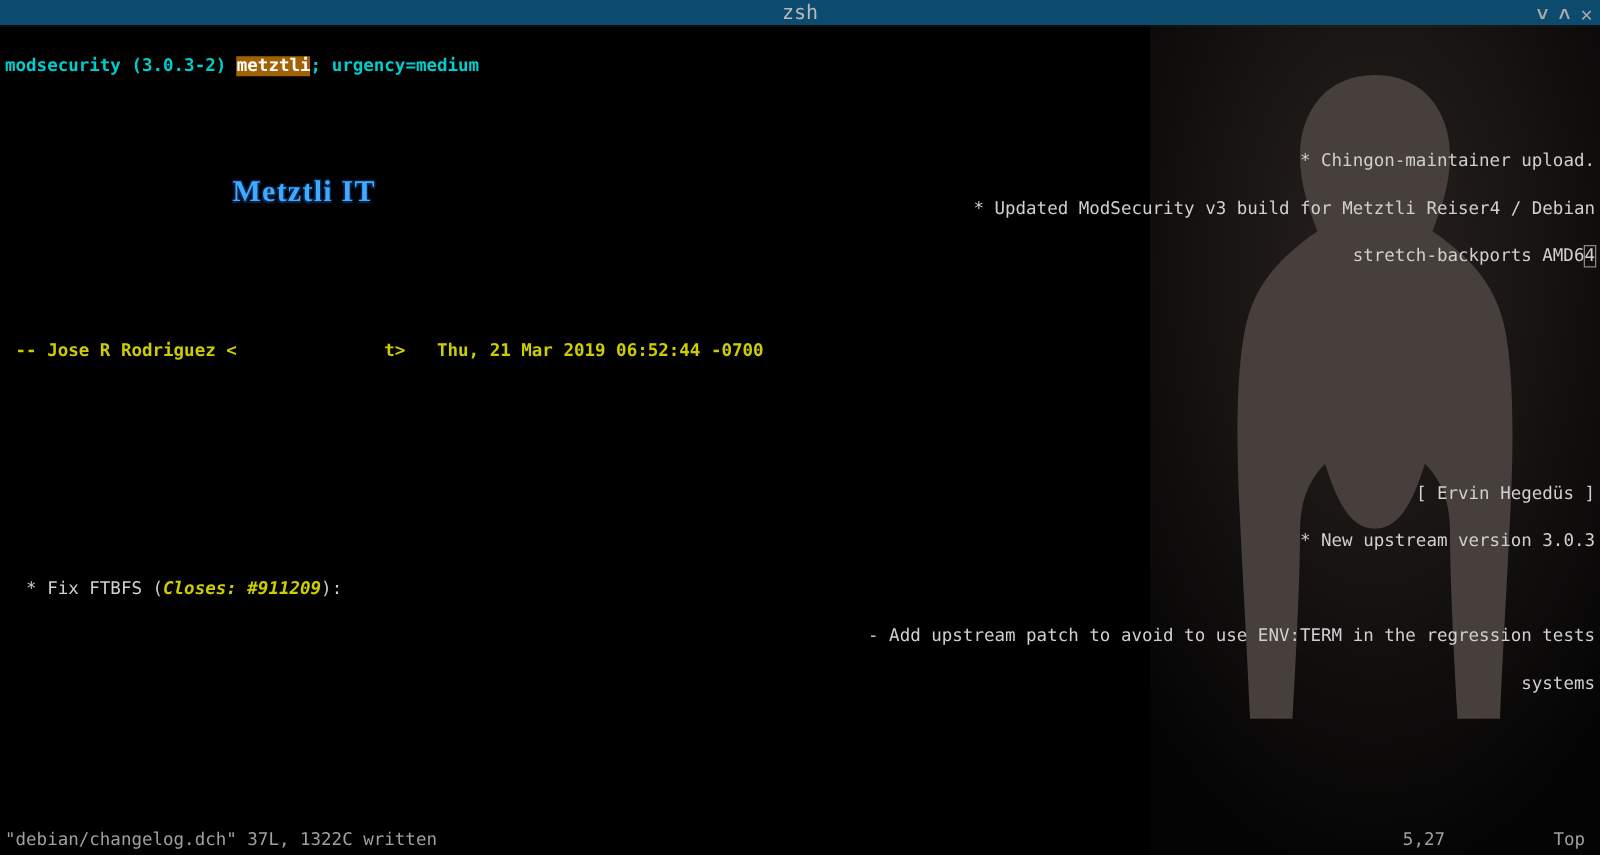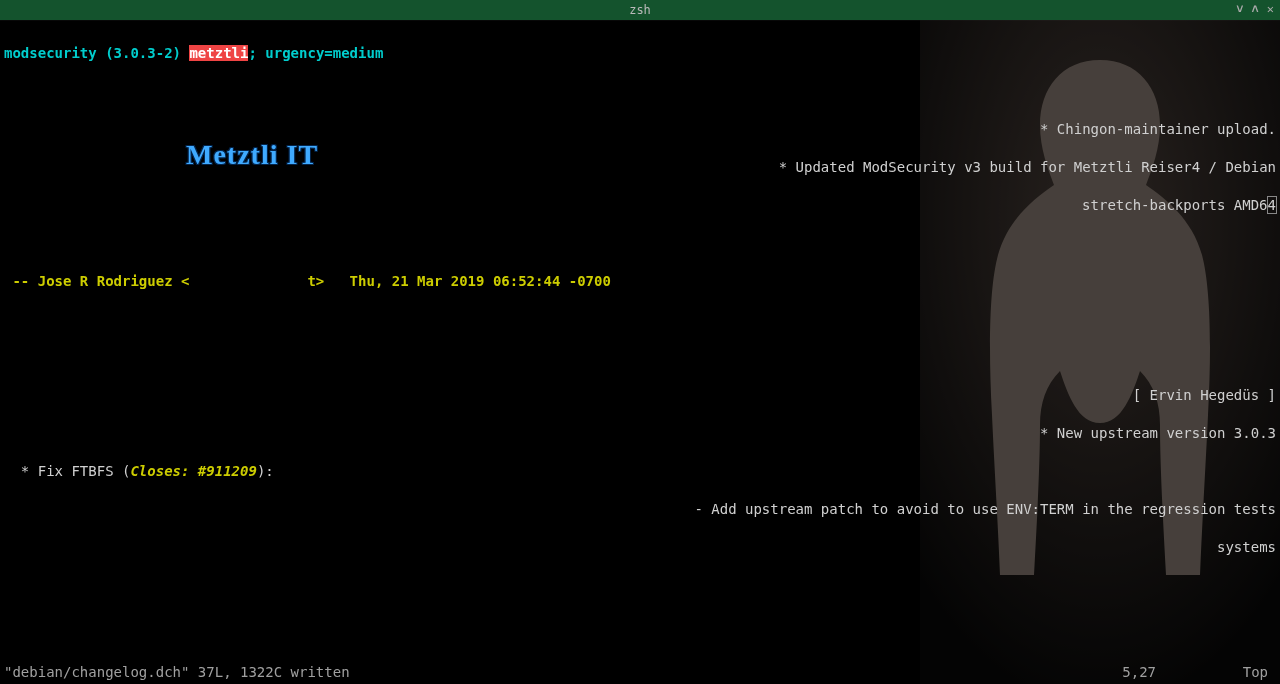--- a/index.html
+++ b/index.html
@@ -8,58 +8,58 @@
     width: 1280px;
     height: 684px;
     background: #000;
     overflow: hidden;
     font-family: "DejaVu Sans Mono", "Liberation Mono", Menlo, Consolas, monospace;
     font-size: 14px;
     color: #d0d0d0;
   }
   .titlebar {
     height: 20px;
-    background: #14532d;
+    background: #0c4a6e;
     display: flex;
-    align-items: center;
+    align-items: flex-start;
     justify-content: center;
     position: relative;
     border-bottom: 1px solid #080808;
     color: #bababa;
-    font-size: 12px;
+    font-size: 16px;
   }
   .titlebar .controls {
     position: absolute;
     right: 6px;
     top: 2px;
     display: flex;
     gap: 8px;
     color: #aaa;
     font-weight: bold;
   }
   .terminal {
     position: relative;
     padding: 4px 4px 0 4px;
     line-height: 19px;
     white-space: pre;
   }
   .line { display:block; }
   .cyan   { color: #00cdcd; font-weight: bold; }
   .yellow { color: #cdcd00; font-weight: bold; }
   .white  { color: #d0d0d0; text-align: right; }
-  .hl-red { background: #ef4444; color: #ffffff; font-weight: bold; }
+  .hl-red { background: #a16207; color: #ffffff; font-weight: bold; }
   .bug    { color: #cdcd00; font-weight: bold; font-style: italic; }
   .cursor-box { outline: 1px solid #888; }
   .watermark {
     position: absolute;
     top: 124px;
     left: 186px;
     font-family: "Comic Sans MS", "Comic Sans", cursive;
     font-weight: bold;
-    font-size: 28px;
+    font-size: 24px;
     color: #3faaff;
     text-shadow:
        1px 0 #04244a, -1px 0 #04244a, 0 1px #04244a, 0 -1px #04244a,
        1px 1px #04244a, -1px -1px #04244a, 1px -1px #04244a, -1px 1px #04244a;
     pointer-events: none;
     letter-spacing: 1px;
   }
   .statusbar {
     position: absolute;
     left: 4px;

